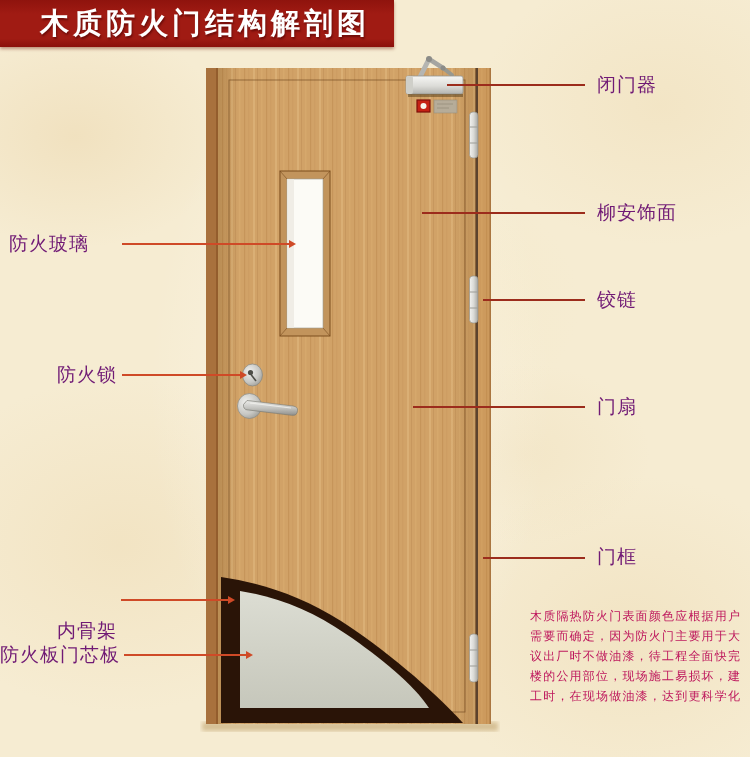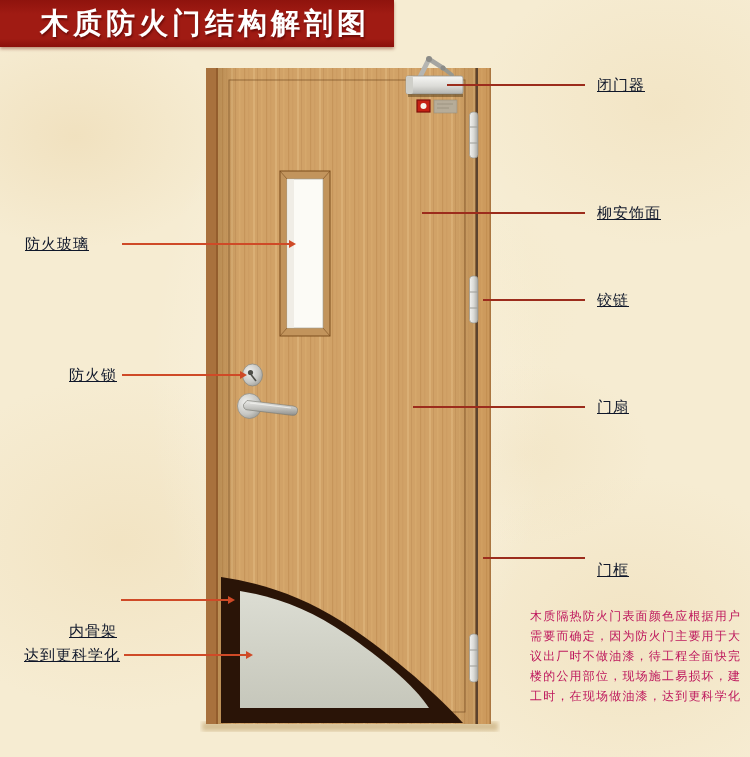--- a/index.html
+++ b/index.html
@@ -37,40 +37,40 @@
     background:linear-gradient(#8f130d, var(--banner-red,#a01b13) 30%, var(--banner-red,#a01b13) 82%, #8a100b);
     box-shadow:0 2px 3px rgba(120,35,18,.45);
   }
   #banner .title{
     display:block;color:#fff;font-weight:bold;font-size:29px;line-height:47px;
     padding-left:40px;letter-spacing:4px;white-space:nowrap;
     text-shadow:1px 2px 2px rgba(70,0,0,.55);
   }
   
   .co-label{
-    position:absolute;font-size:15px;color:#0f172a;letter-spacing:1px;
-    white-space:nowrap;height:18px;line-height:18px;text-decoration:underline;
+    position:absolute;font-size:19px;color:#701a75;letter-spacing:1px;
+    white-space:nowrap;height:18px;line-height:18px;
   }
   .co-line{position:absolute;height:2px;}
   .left-line{background:var(--callout-line-left,#cf4a27);}
   .left-line::after{
     content:"";position:absolute;right:-6px;top:-3px;width:0;height:0;
     border-left:7px solid var(--callout-line-left,#cf4a27);
     border-top:4px solid transparent;border-bottom:4px solid transparent;
   }
   .right-line{background:var(--callout-line-right,#9c2c1c);}
   #lbl-glass {right:661px;top:235px;}  #line-glass {left:122px;top:243px;width:168px;}
   #lbl-lock  {right:633px;top:366px;}  #line-lock  {left:122px;top:374px;width:119px;}
   #lbl-skel  {right:633px;top:610px;margin-top:12px;}  #line-skel  {left:121px;top:599px;width:108px;}
   #lbl-core  {right:630px;top:646px;}  #line-core  {left:124px;top:654px;width:123px;}
   #lbl-closer{left:597px;top:76px;}    #line-closer{left:447px;top:84px;width:138px;}
   #lbl-veneer{left:597px;top:204px;}   #line-veneer{left:422px;top:212px;width:163px;}
   #lbl-hinge {left:597px;top:291px;}   #line-hinge {left:483px;top:299px;width:102px;}
   #lbl-leaf  {left:597px;top:398px;}   #line-leaf  {left:413px;top:406px;width:172px;}
-  #lbl-frame {left:597px;top:561px;text-align:center;}   #line-frame {left:483px;top:557px;width:102px;}
+  #lbl-frame {left:597px;top:548px;text-align:center;}   #line-frame {left:483px;top:557px;width:102px;}
   
   #description{position:absolute;left:530px;top:606px;width:212px;}
   .desc-line{
     font-size:12px;line-height:20px;color:#be185d;letter-spacing:1.2px;white-space:nowrap;
   }
   #door-art{position:absolute;left:200px;top:50px;}
 </style>
 </head>
 <body>
 
@@ -200,21 +200,21 @@
     <path d="M250,403 L291,408" stroke="#f2f2ee" stroke-width="1.2" opacity="0.8"></path>
   </g>
 </svg>
 
 <span class="co-label" id="lbl-glass">防火玻璃</span>
 <span class="co-line left-line" id="line-glass"></span>
 <span class="co-label" id="lbl-lock">防火锁</span>
 <span class="co-line left-line" id="line-lock"></span>
 <span class="co-label" id="lbl-skel">内骨架</span>
 <span class="co-line left-line" id="line-skel"></span>
-<span class="co-label" id="lbl-core">达到更科学化</span>
+<span class="co-label" id="lbl-core">防火板门芯板</span>
 <span class="co-line left-line" id="line-core"></span>
 
 <span class="co-label" id="lbl-closer">闭门器</span>
 <span class="co-line right-line" id="line-closer"></span>
 <span class="co-label" id="lbl-veneer">柳安饰面</span>
 <span class="co-line right-line" id="line-veneer"></span>
 <span class="co-label" id="lbl-hinge">铰链</span>
 <span class="co-line right-line" id="line-hinge"></span>
 <span class="co-label" id="lbl-leaf">门扇</span>
 <span class="co-line right-line" id="line-leaf"></span>

